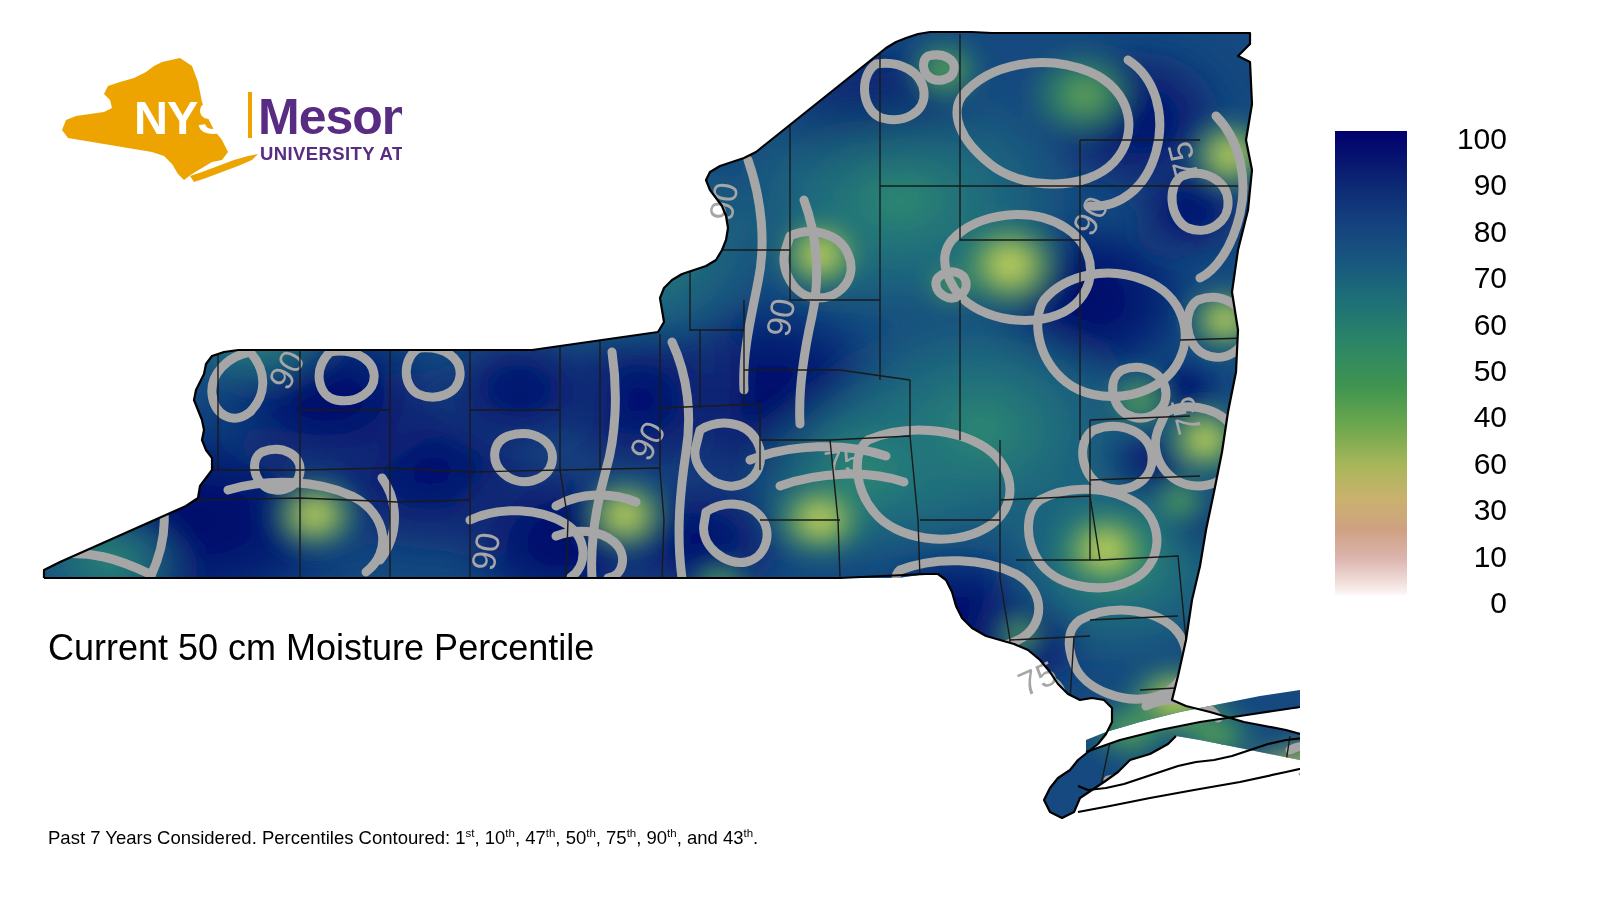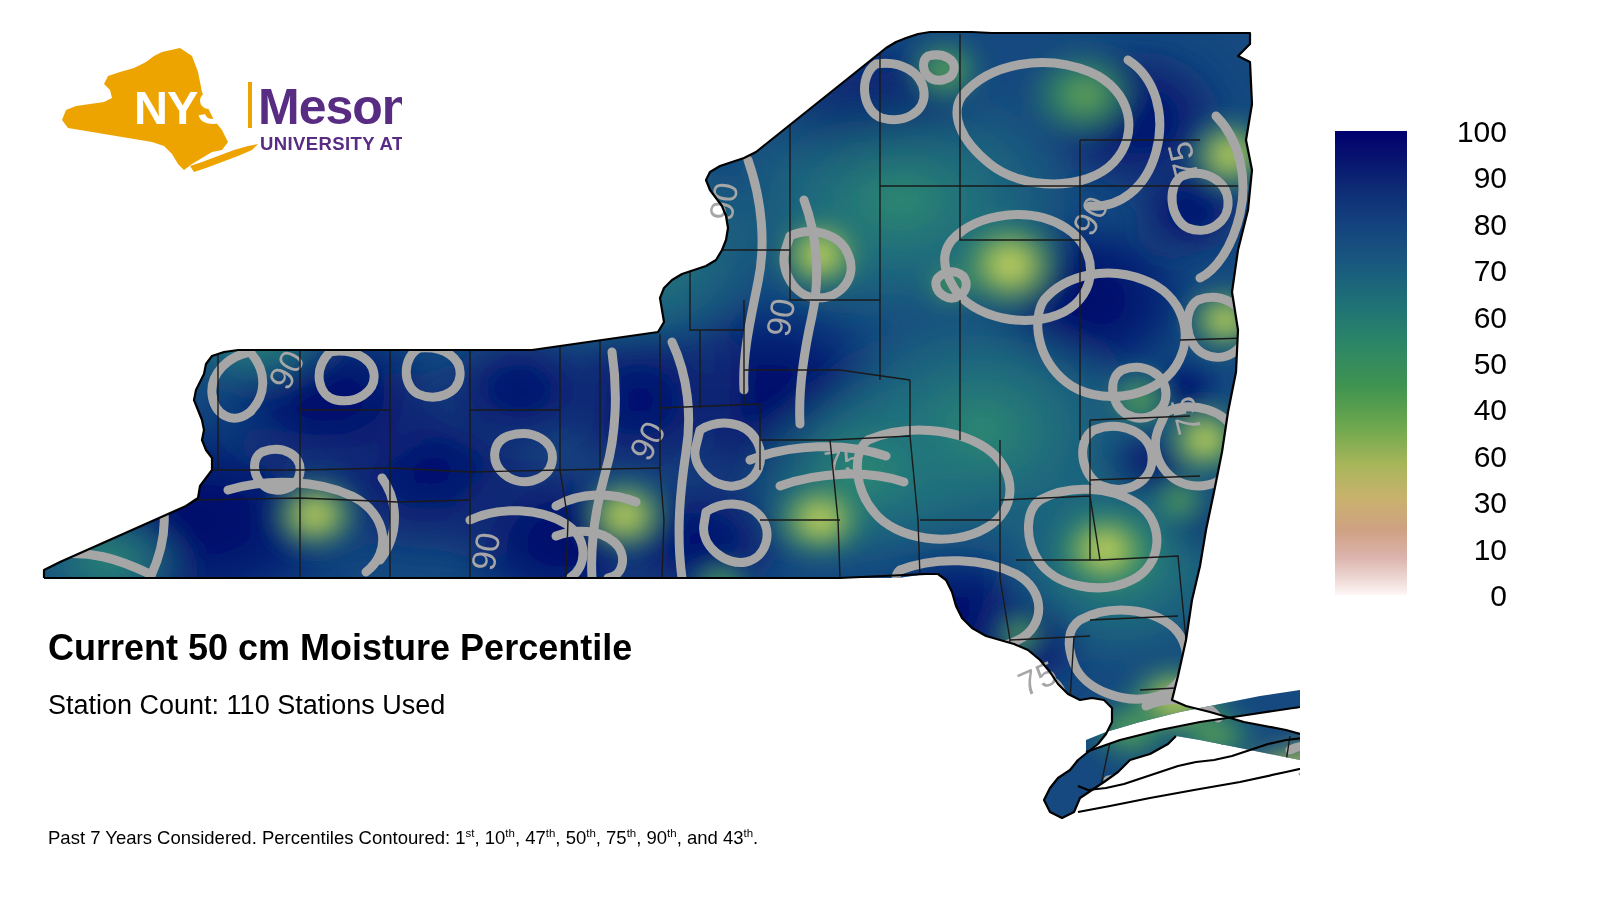--- a/index.html
+++ b/index.html
@@ -13,21 +13,21 @@
     position: relative;
     overflow: hidden;
     font-family: "Liberation Sans", sans-serif;
     color: #000000;
   }
 
   
   #logo {
     position: absolute;
     left: 52px;
-    top: 46px;
+    top: 56px;
     width: 350px;
     height: 130px;
   }
   #logo svg { display: block; }
 
   
   #map-panel {
     position: absolute;
     left: 0px;
     top: 0px;
@@ -63,21 +63,21 @@
       #a8b65a 72%,
       #c9b26d 79%,
       #cfa183 86%,
       #dcb4ae 92%,
       #f0dcd8 97%,
       #fdf8f6 100%);
   }
   #colorbar-ticks {
     position: absolute;
     left: 86px;
-    top: 1px;
+    top: 8px;
     width: 140px;
     height: 464px;
   }
   .cb-tick {
     position: absolute;
     left: 0;
     width: 86px;
     text-align: right;
     font-size: 30px;
     line-height: 30px;
@@ -89,21 +89,21 @@
   #textblock {
     position: absolute;
     left: 48px;
     top: 625px;
     width: 1020px;
   }
   #fig-title {
     font-size: 36px;
     line-height: 46px;
     margin: 0 0 14px 0;
-    font-weight: bold;
+    font-weight: normal;
     white-space: nowrap;
   }
   .fig-sub {
     font-size: 27px;
     line-height: 40px;
     margin: 0;
     white-space: nowrap;
   }
   #fig-footnote {
     position: absolute;
@@ -480,18 +480,17 @@
     <div class="cb-tick" style="top:278.4px">40</div>
     <div class="cb-tick" style="top:324.8px">60</div>
     <div class="cb-tick" style="top:371.2px">30</div>
     <div class="cb-tick" style="top:417.6px">10</div>
     <div class="cb-tick" style="top:464px">0</div>
   </div>
 </div>
 
 <div id="textblock">
   <h1 id="fig-title">Current 50 cm Moisture Percentile</h1>
-  <p class="fig-sub">Station Count: 110 Stations Used</p>
 </div>
 
 <div id="fig-footnote">
   <span>Past 7 Years Considered. Percentiles Contoured: </span><span>1</span><sup>st</sup>, <span>10</span><sup>th</sup>, <span>47</span><sup>th</sup>, <span>50</span><sup>th</sup>, <span>75</span><sup>th</sup>, <span>90</span><sup>th</sup>, and <span>43</span><sup>th</sup><span>.</span>
 </div>
 
 </body></html>

